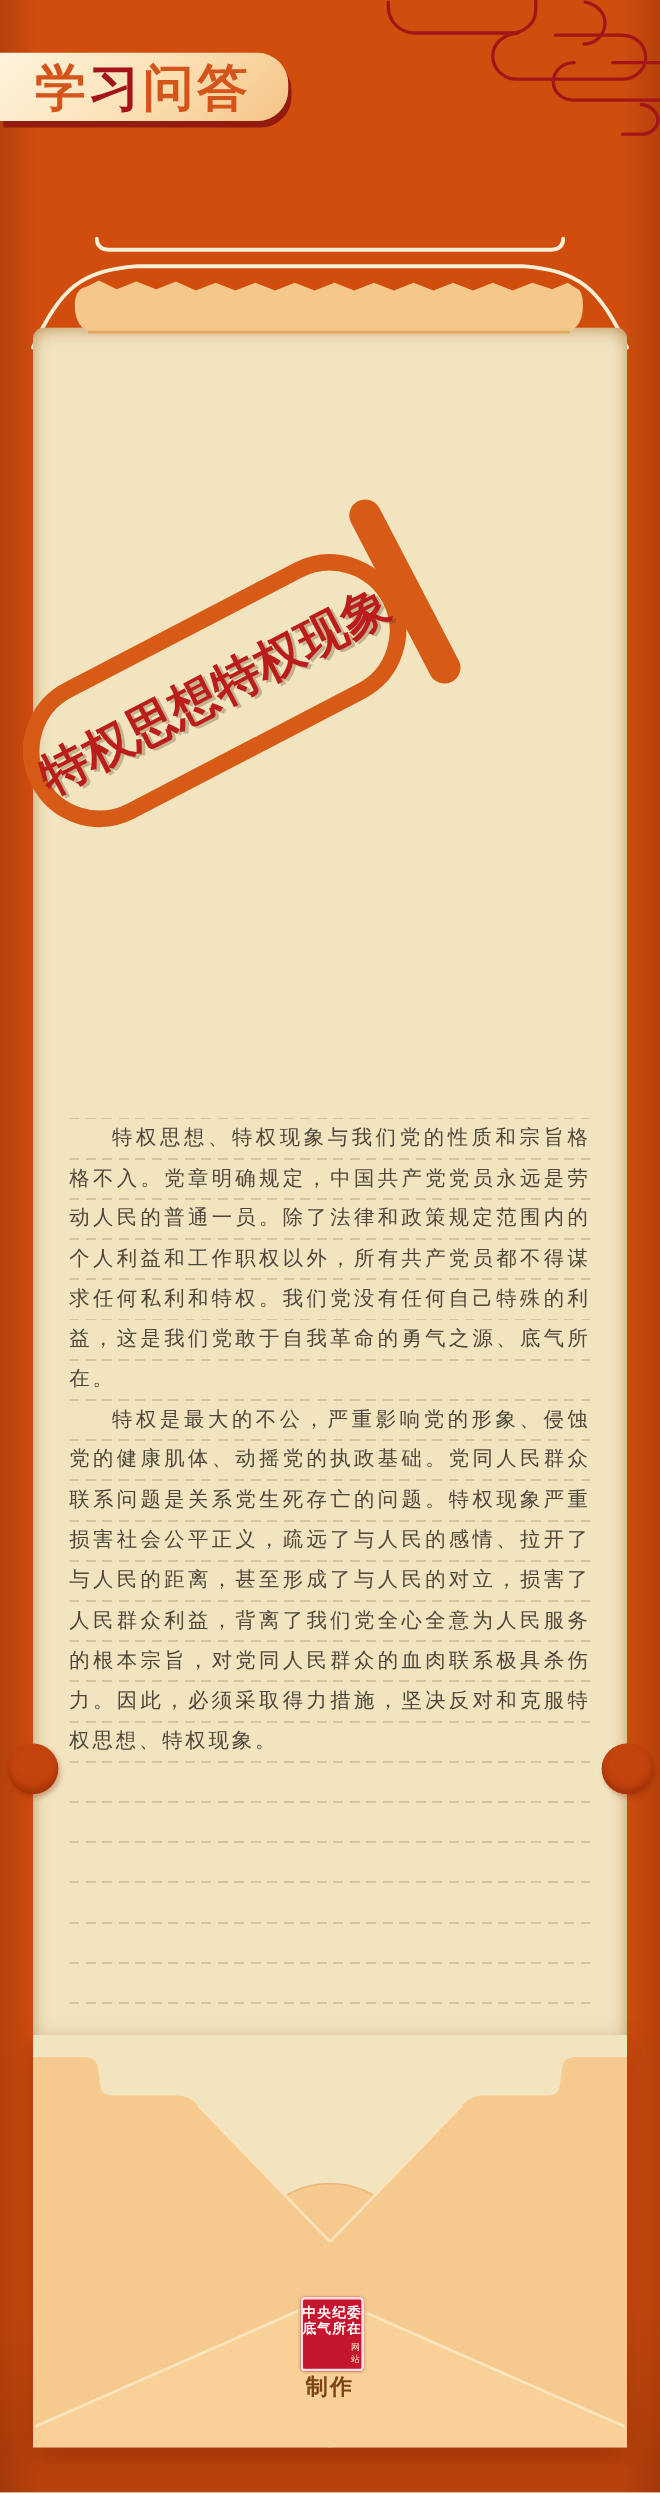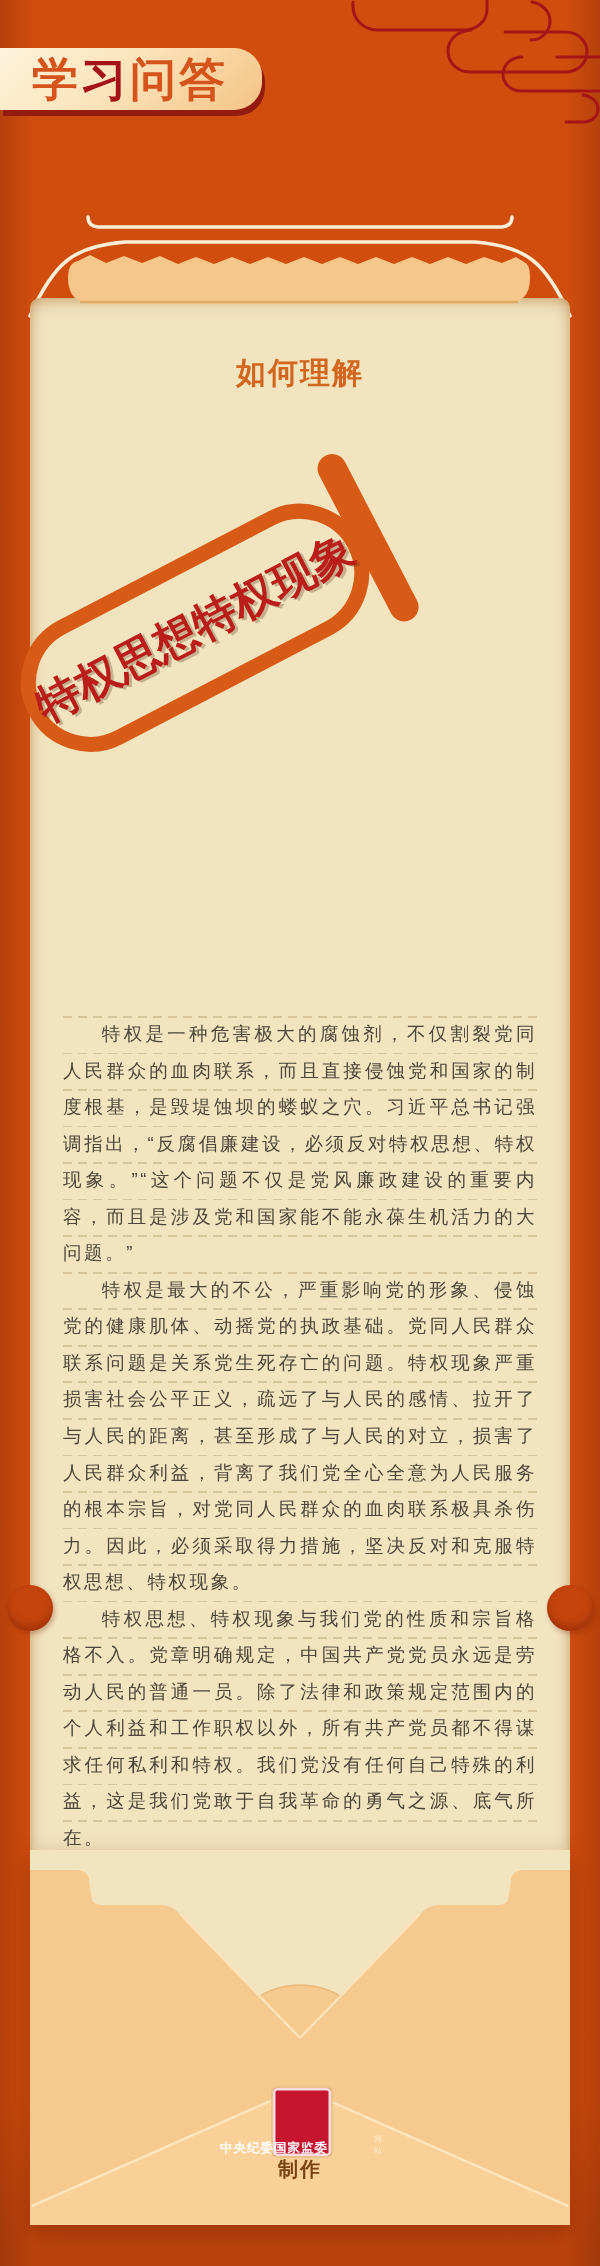--- a/index.html
+++ b/index.html
@@ -72,21 +72,21 @@
   .notch{position:absolute;width:46px;height:46px;border-radius:50%;top:1585px;
     background:#c5440d;box-shadow:inset 0 -5px 7px rgba(120,30,0,.45),2px 3px 5px rgba(120,30,0,.3);}
   .notch.left{left:7px;} .notch.right{left:547px;}
 
   
   .envelope{position:absolute;left:30px;top:1850px;filter:drop-shadow(0 9px 12px rgba(100,25,0,.38));}
 
   .seal{position:absolute;left:271px;top:2086px;width:58px;height:68px;
     background:#c5152f;border:2px solid #ecc28a;border-radius:6px;
     box-shadow:inset 0 0 0 2.5px rgba(255,255,255,.85);
-    display:flex;flex-direction:row;align-items:flex-end;justify-content:center;}
+    display:flex;flex-direction:column;align-items:center;justify-content:center;}
   .seal .l{font-family:"Liberation Serif", serif;font-size:12.5px;font-weight:700;
     color:#ffffff;line-height:15px;letter-spacing:1px;white-space:nowrap;}
   .seal .s{font-family:Liberation Sans, sans-serif;font-size:8px;color:#ffe9c8;
     margin-top:3px;letter-spacing:2px;padding-left:46px;}
 
   .credits{position:absolute;left:0;top:2156px;width:600px;display:flex;
     justify-content:center;gap:40px;}
   .credits span{font-size:20px;font-weight:700;color:#7a4316;letter-spacing:2px;}
 </style>
 </head>
@@ -116,37 +116,35 @@
   <svg class="roofline" width="600" height="330" viewBox="0 0 600 330">
     <g fill="none" stroke="#f8efd6" stroke-width="3.5" stroke-linecap="round">
       <path d="M30,316 C54,262 74,246 125,242 H475 C526,246 546,262 570,316"></path>
       <path d="M88,217 q0,9 10,10 H502 q10,-1 10,-10"></path>
     </g>
   </svg>
 
   <div class="paper">
 
     <div class="question">
-      <div class="q1">如何理解</div>
     </div>
 
     <svg class="stamp-wrap" width="540" height="330" viewBox="0 0 540 330" overflow="visible">
       <g transform="translate(270,165) rotate(-27.5)">
         <rect x="-225" y="-62" width="360" height="124" rx="62" fill="none" stroke="#d75b17" stroke-width="15"></rect>
         <line x1="150" y1="-78" x2="150" y2="78" stroke="#d75b17" stroke-width="29" stroke-linecap="round"></line>
         <text x="-43" y="18" text-anchor="middle" font-size="44" font-weight="900" fill="rgba(90,60,30,0.3)" style="letter-spacing:0px">特权思想特权现象</text>
         <text x="-45" y="15" text-anchor="middle" font-size="44" font-weight="900" fill="#bb1d1a" style="letter-spacing:0px">特权思想特权现象</text>
       </g>
     </svg>
 
 
     <div class="ruled">
-      <p>特权是一种危害极大的腐蚀剂，不仅割裂党同人民群众的血肉联系，而且直接侵蚀党和国家的制度根基，是毁堤蚀坝的蝼蚁之穴。习近平总书记强调指出，“反腐倡廉建设，必须反对特权思想、特权现象。”“这个问题不仅是党风廉政建设的重要内容，而且是涉及党和国家能不能永葆生机活力的大问题。”</p>
+      <p>特权思想、特权现象与我们党的性质和宗旨格格不入。党章明确规定，中国共产党党员永远是劳动人民的普通一员。除了法律和政策规定范围内的个人利益和工作职权以外，所有共产党员都不得谋求任何私利和特权。我们党没有任何自己特殊的利益，这是我们党敢于自我革命的勇气之源、底气所在。</p>
       <p>特权是最大的不公，严重影响党的形象、侵蚀党的健康肌体、动摇党的执政基础。党同人民群众联系问题是关系党生死存亡的问题。特权现象严重损害社会公平正义，疏远了与人民的感情、拉开了与人民的距离，甚至形成了与人民的对立，损害了人民群众利益，背离了我们党全心全意为人民服务的根本宗旨，对党同人民群众的血肉联系极具杀伤力。因此，必须采取得力措施，坚决反对和克服特权思想、特权现象。</p>
-      <p>特权思想、特权现象与我们党的性质和宗旨格格不入。党章明确规定，中国共产党党员永远是劳动人民的普通一员。除了法律和政策规定范围内的个人利益和工作职权以外，所有共产党员都不得谋求任何私利和特权。我们党没有任何自己特殊的利益，这是我们党敢于自我革命的勇气之源、底气所在。</p>
     </div>
   </div>
 
   <svg class="flap" width="600" height="320" viewBox="0 0 600 320">
     <path d="M68,278 Q68,263 78,261 L90,255 106,263 124,256 142,263 160,256 178,264 196,257
              214,264 232,257 250,264 268,257 286,264 304,257 322,264 340,257 358,264 376,257
              394,264 412,257 430,264 448,257 466,264 484,257 502,263 516,257 524,262
              Q530,264 530,277 L530,278 Q530,304 504,304 L94,304 Q68,304 68,278 Z" fill="#f5c78a"></path>
     <path d="M80,302 H518" stroke="#d9a25c" stroke-width="2.5" fill="none" opacity="0.8"></path>
   </svg>
@@ -164,21 +162,21 @@
 
     <path d="M540,20 H494 Q482,20 481,30 L479,46 Q478,55 468,55 H410 Q398,55 390,64 L268,190 L268,375 H540 Z" fill="#f6c98e"></path>
     <path d="M390,64 L270,188" stroke="#fce3ba" stroke-width="2.5" fill="none"></path>
 
     <path d="M0,375 V356 L252,246 Q270,233 288,246 L540,356 V375 Z" fill="#f8d098"></path>
     <path d="M2,356 L252,246 Q270,233 288,246 L538,356" stroke="#fde6bd" stroke-width="2.5" fill="none"></path>
   </svg>
 
   <div class="seal">
     <div class="l">中央纪委</div>
-    <div class="l">国家监委</div>
+    <div class="l">底气所在</div>
     <div class="s">网站</div>
   </div>
 
   <div class="credits">
     <span>制作</span>
   </div>
 
 </div>
 
 </body></html>

